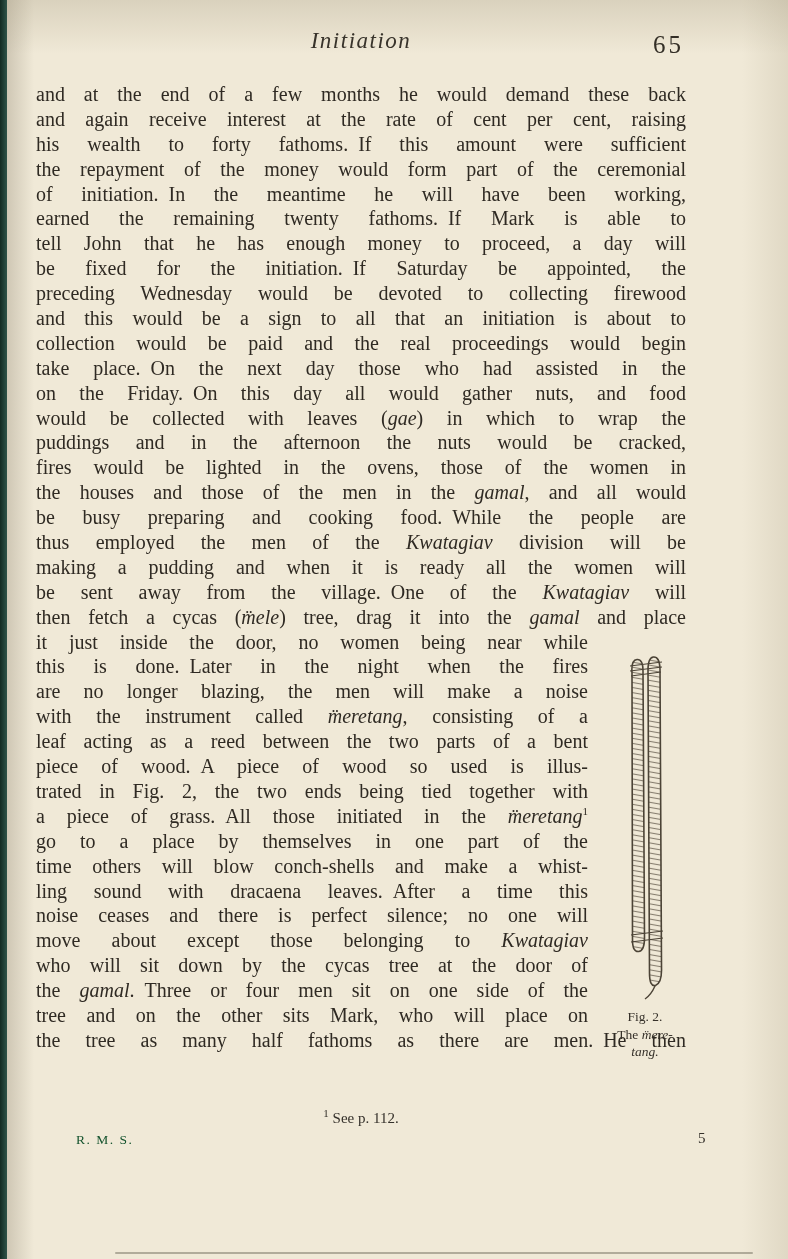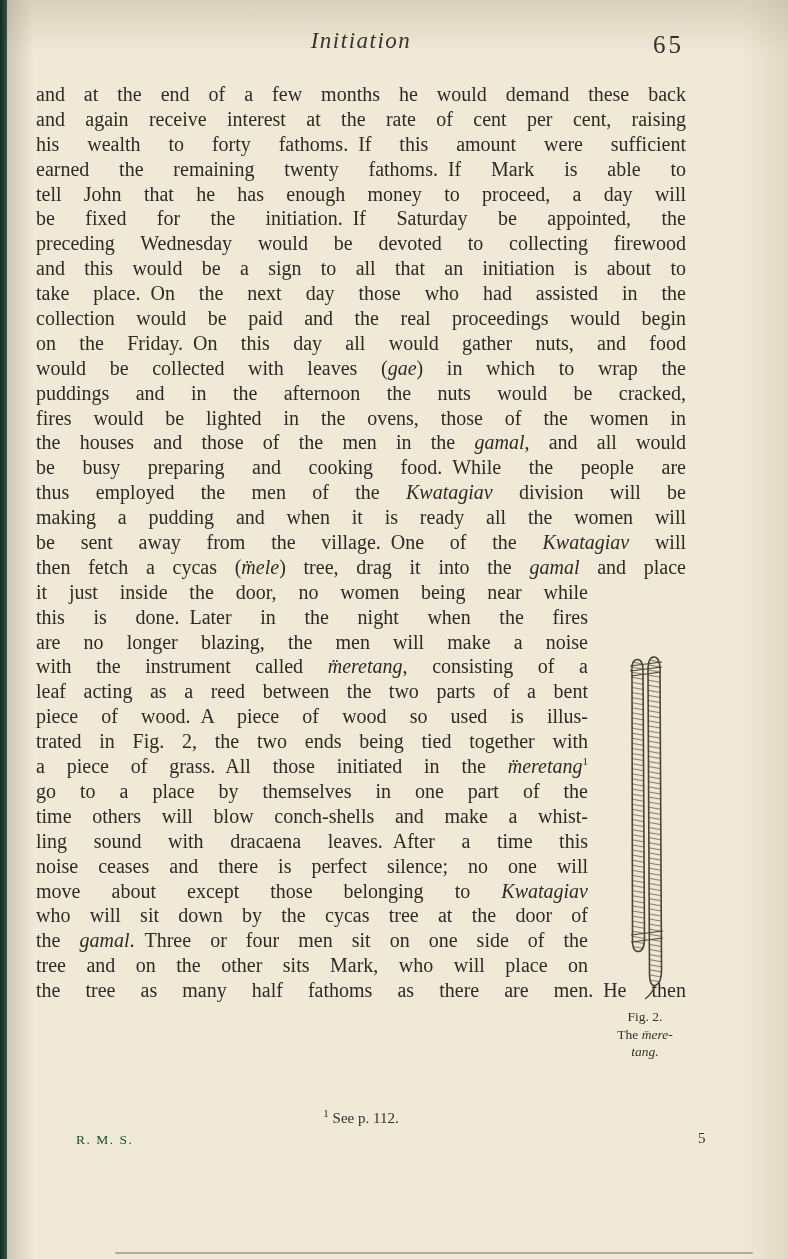--- a/index.html
+++ b/index.html
@@ -74,27 +74,29 @@
 <div class="spine"></div>
 <div class="bottom-edge"></div>
 
 <div class="running-head">Initiation</div>
 <div class="page-num">65</div>
 
 <main class="body-text">
     <div class="line"><span>and at the end of a few months he would demand these back</span></div>
     <div class="line"><span>and again receive interest at the rate of cent per cent, raising</span></div>
     <div class="line"><span>his wealth to forty fathoms. If this amount were sufficient</span></div>
+    <div class="line"><span>the repayment of the money would form part of the ceremonial</span></div>
+    <div class="line"><span>of initiation. In the meantime he will have been working,</span></div>
     <div class="line"><span>earned the remaining twenty fathoms. If Mark is able to</span></div>
     <div class="line"><span>tell John that he has enough money to proceed, a day will</span></div>
     <div class="line"><span>be fixed for the initiation. If Saturday be appointed, the</span></div>
     <div class="line"><span>preceding Wednesday would be devoted to collecting firewood</span></div>
     <div class="line"><span>and this would be a sign to all that an initiation is about to</span></div>
+    <div class="line"><span>collection would be paid and the real proceedings would begin</span></div>
     <div class="line"><span>take place. On the next day those who had assisted in the</span></div>
-    <div class="line"><span>collection would be paid and the real proceedings would begin</span></div>
     <div class="line"><span>on the Friday. On this day all would gather nuts, and food</span></div>
     <div class="line"><span>would be collected with leaves (</span><span class="it">gae</span><span>) in which to wrap the</span></div>
     <div class="line"><span>puddings and in the afternoon the nuts would be cracked,</span></div>
     <div class="line"><span>fires would be lighted in the ovens, those of the women in</span></div>
     <div class="line"><span>the houses and those of the men in the </span><span class="it">gamal</span><span>, and all would</span></div>
     <div class="line"><span>be busy preparing and cooking food. While the people are</span></div>
     <div class="line"><span>thus employed the men of the </span><span class="it">Kwatagiav</span><span> division will be</span></div>
     <div class="line"><span>making a pudding and when it is ready all the women will</span></div>
     <div class="line"><span>be sent away from the village. One of the </span><span class="it">Kwatagiav</span><span> will</span></div>
     <div class="line"><span>then fetch a cycas (</span><span class="it">m̈ele</span><span>) tree, drag it into the </span><span class="it">gamal</span><span> and place</span></div>

